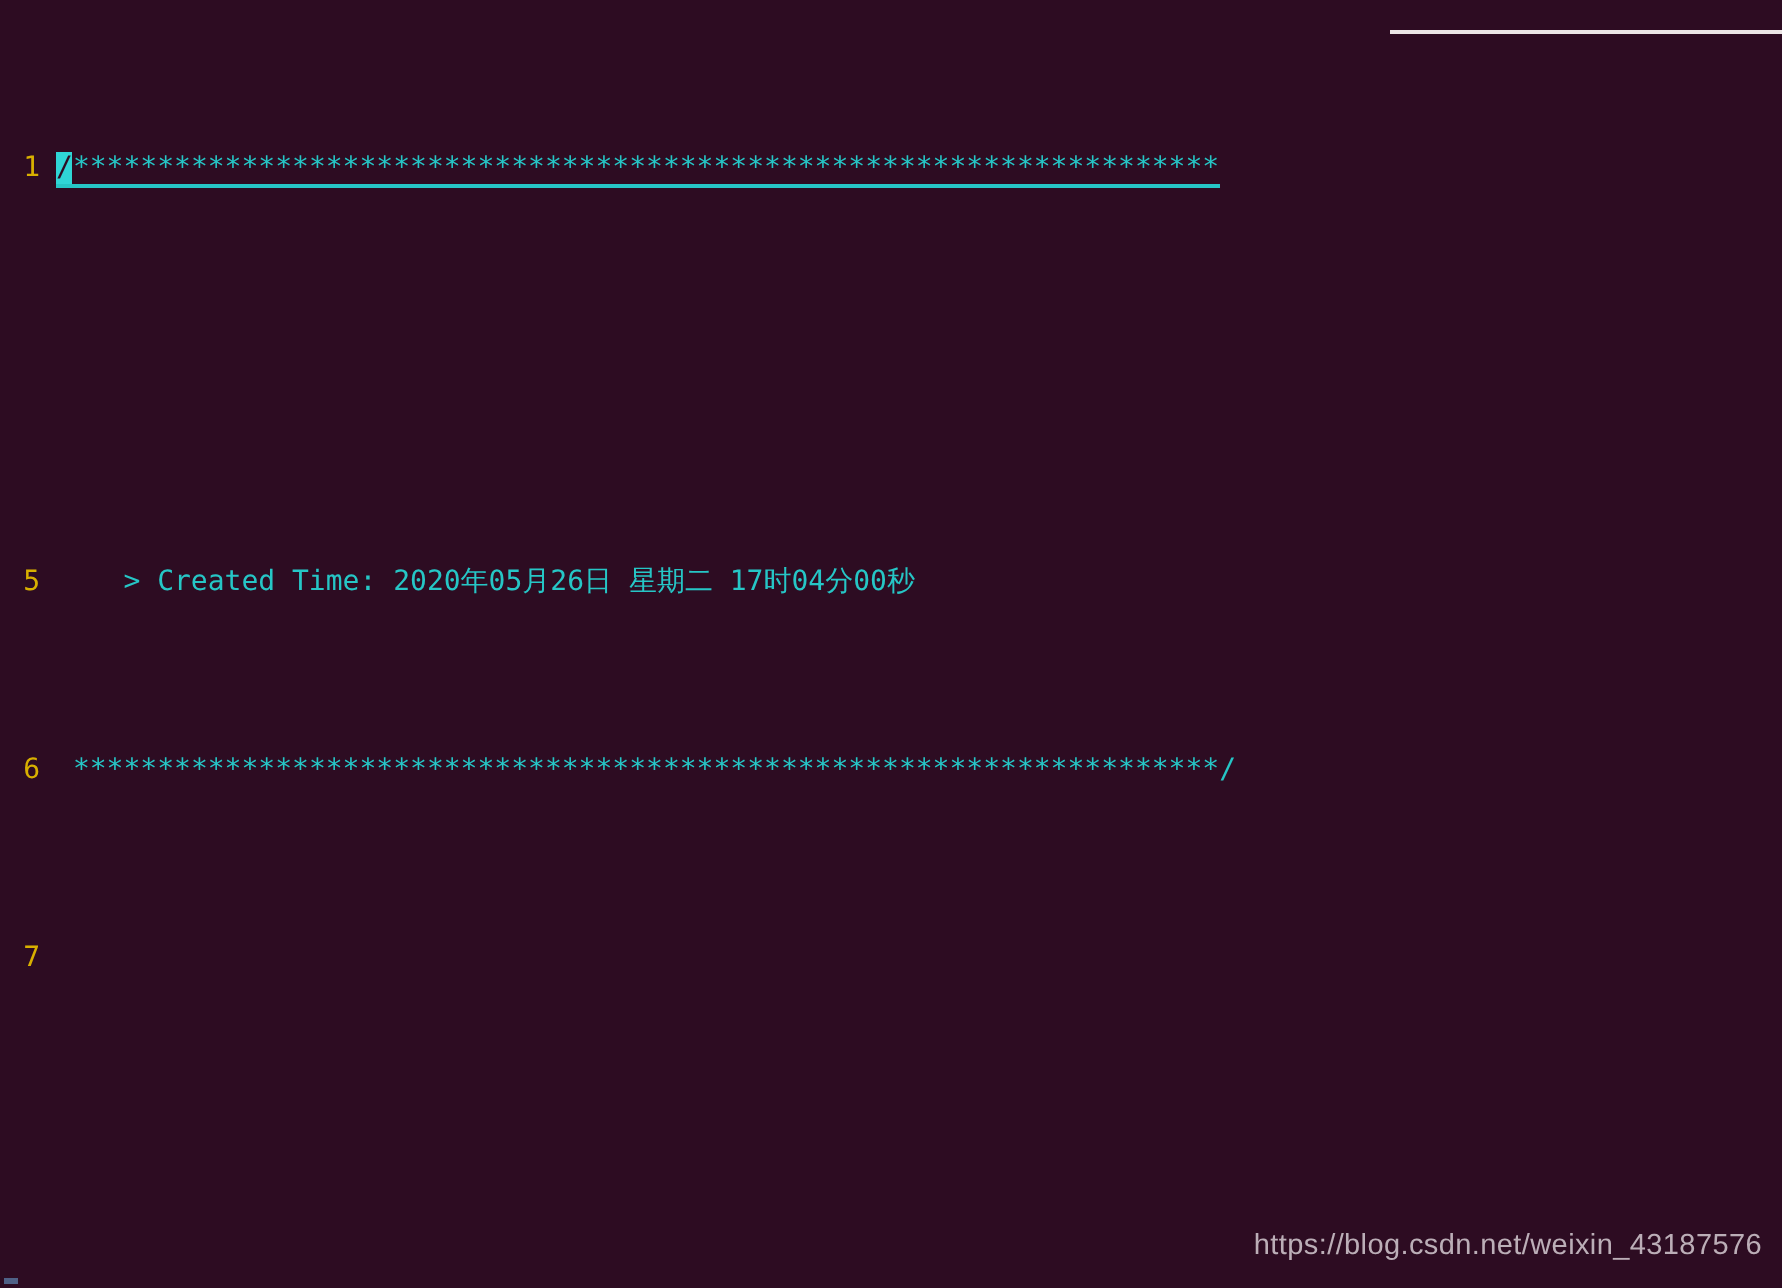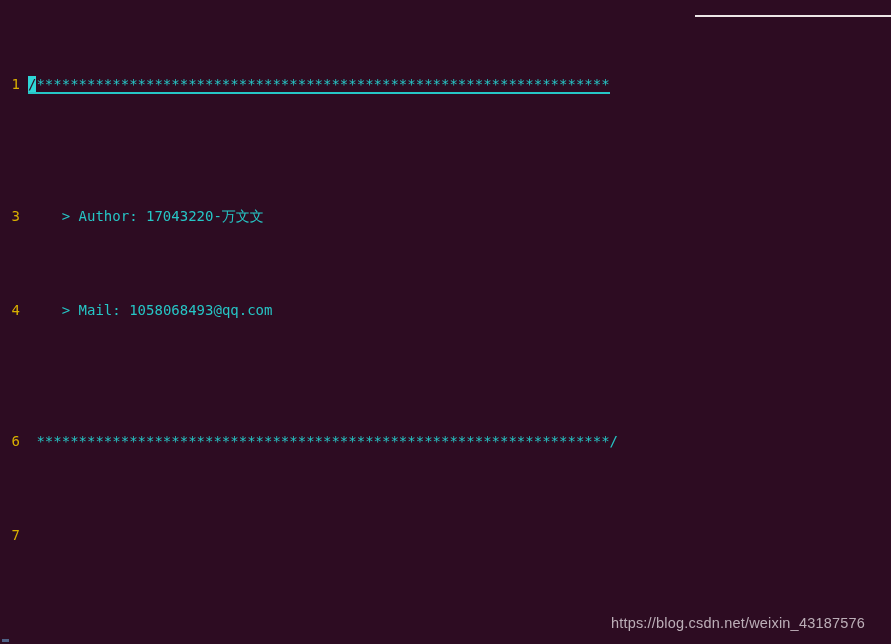--- a/index.html
+++ b/index.html
@@ -70,21 +70,21 @@
     position: absolute;
     left: 695px;
     top: 15px;
     width: 196px;
     height: 2px;
     background: #ece6e6;
   }
 
   .watermark {
     position: absolute;
-    right: 26px;
+    right: 10px;
     bottom: 13px;
     color: #c8bcc4;
     font-family: "Liberation Sans", sans-serif;
     font-size: 14.5px;
     letter-spacing: 0.2px;
     opacity: 0.92;
   }
 
   .blip {
     position: absolute;
@@ -102,26 +102,25 @@
 <div id="editor">
 
   <div class="code-area">
 
     
     <div class="row"><span class="gutter">1</span><span class="lsp"></span><span class="code"><span class="cursor cmt-under">/</span><span class="cmt-under">********************************************************************</span></span></div>
 
     
 
     
-    <div class="row"><span class="gutter">3</span><span class="lsp"></span><span class="code comment">    <span>&gt; Author:</span> <span>17043220-万文文</span></span></div>
-
-    
-    <div class="row"><span class="gutter">4</span><span class="lsp"></span><span class="code comment">    <span>&gt; Mail:</span> <span>1058068493@qq.com</span></span></div>
-
-    
+
+    
+
+    
+    <div class="row"><span class="gutter">5</span><span class="lsp"></span><span class="code comment">    <span>&gt; Created Time:</span> <span>2020年05月26日 星期二 17时04分00秒</span></span></div>
 
     
     <div class="row"><span class="gutter">6</span><span class="lsp"></span><span class="code comment"> <span>********************************************************************/</span></span></div>
 
     
     <div class="row"><span class="gutter">7</span><span class="lsp"></span><span class="code"></span></div>
 
     
     
 

